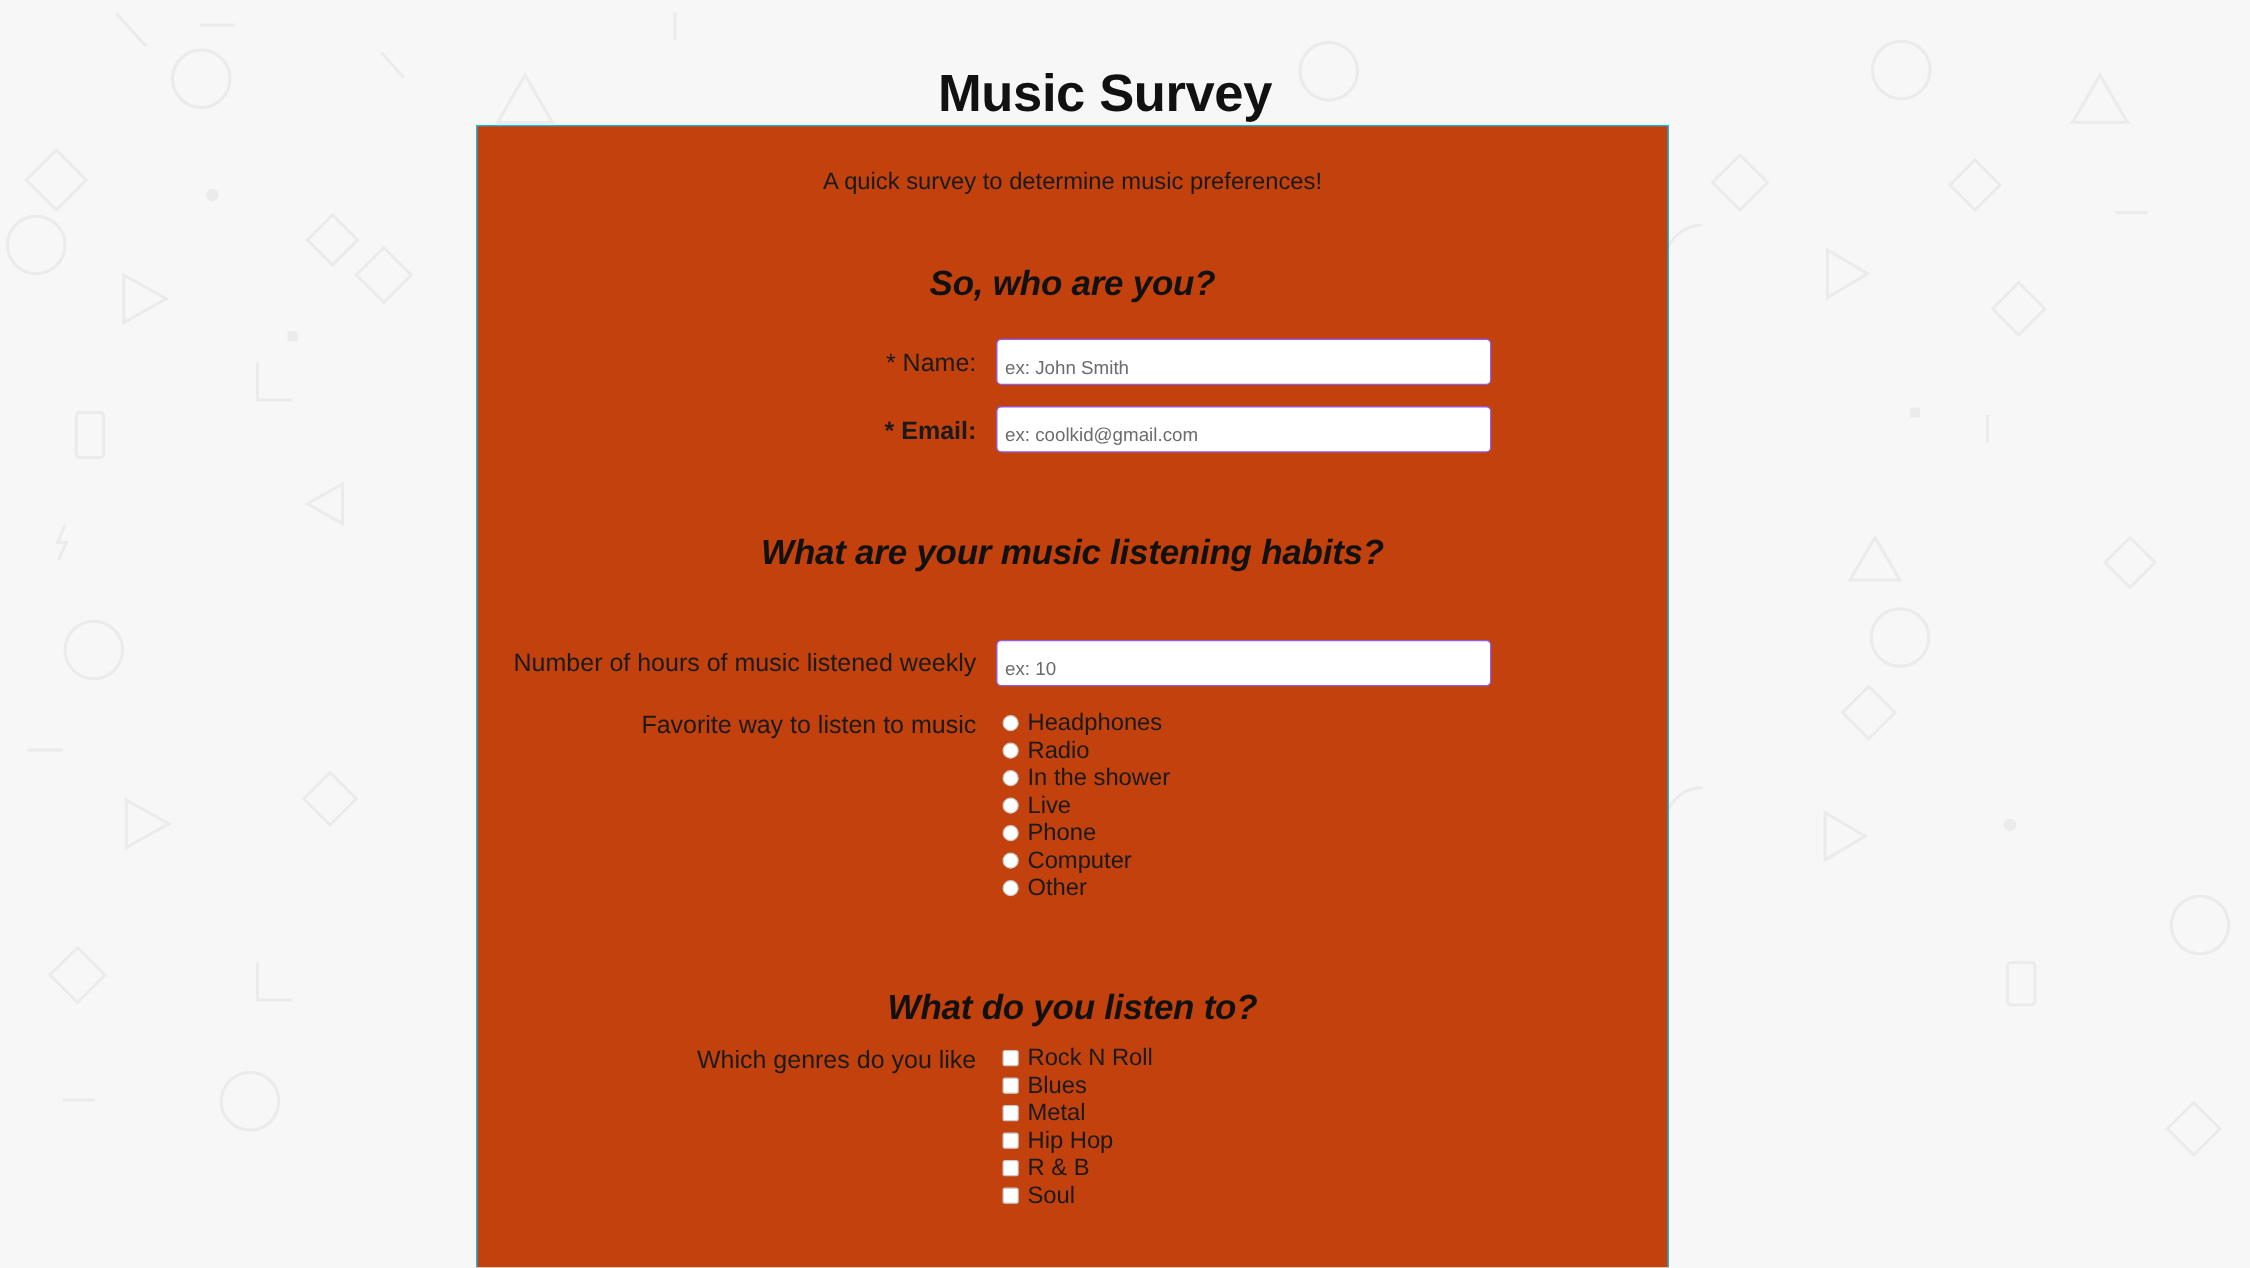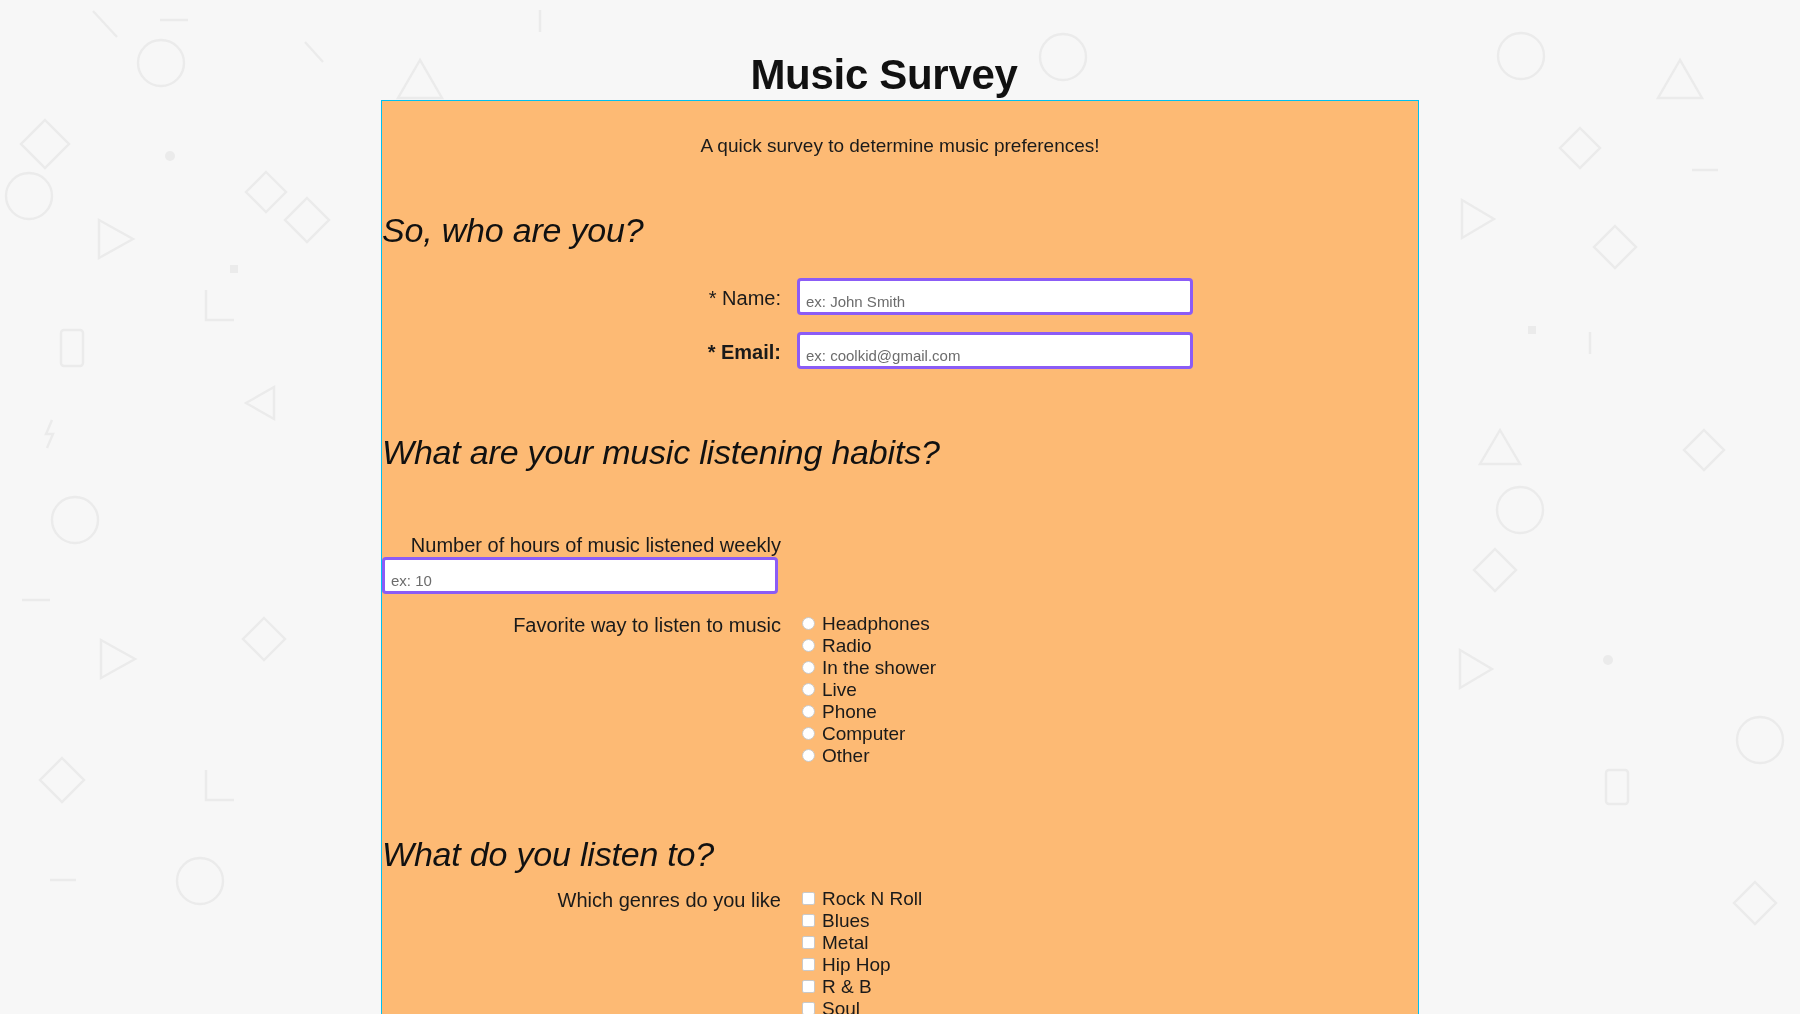--- a/index.html
+++ b/index.html
@@ -41,44 +41,45 @@
     line-height: 1;
     padding-top: 26px;
     z-index: 2;
   }
 
   
   #survey-card {
     position: absolute;
     left: 381px;
     top: 100px;
-    width: 1038px;
+    width: 954px;
     height: 914px;
-    background: #fdba74;
+    background: #c2410c;
     border: 1px solid #00c0f0;
     border-bottom: none;
     z-index: 1;
     overflow: hidden;
   }
 
   .card-inner {
     padding: 0;
   }
 
   #survey-description {
     text-align: center;
     font-size: 19px;
     color: #1a1a1a;
     padding-top: 33px;
     line-height: 1.3;
   }
 
   .section-heading {
-    font-size: 34px;
-    font-weight: normal;
+    text-align: center;
+    font-size: 28px;
+    font-weight: bold;
     font-style: italic;
     color: #111111;
     letter-spacing: -0.2px;
   }
 
   #heading-who        { margin-top: 52px; }
   #heading-habits     { margin-top: 64px; }
   #heading-listen-to  { margin-top: 68px; }
 
   
@@ -101,41 +102,41 @@
 
   .row-field {
     flex: 1;
     display: flex;
     flex-direction: column;
   }
 
   .text-input {
     width: 396px;
     height: 37px;
-    border: 3px solid #8b5cf6;
+    border: 1px solid #8b5cf6;
     border-radius: 4px;
     background: #ffffff;
     font-family: "Liberation Sans", sans-serif;
     font-size: 15px;
     color: #222222;
     padding: 15px 8px 4px 6px;
     outline: none;
     line-height: 18px;
   }
   .text-input::placeholder {
     color: #6c6c6c;
     opacity: 1;
   }
 
   #row-name   { margin-top: 28px; }
   #row-name .row-label   { padding-top: 8px; text-align: right; }
   #row-email  { margin-top: 17px; }
   #row-email .row-label  { padding-top: 8px; font-weight: bold; }
 
-  #row-hours  { margin-top: 54px; flex-direction: column; }
+  #row-hours  { margin-top: 54px; }
   #row-hours .row-label  { padding-top: 8px; }
   #row-hours .row-label  { line-height: 23px; }
 
   #row-listen-way { margin-top: 19px; }
   #row-genres     { margin-top: 14px; }
 
   
   .option-list {
     display: flex;
     flex-direction: column;

